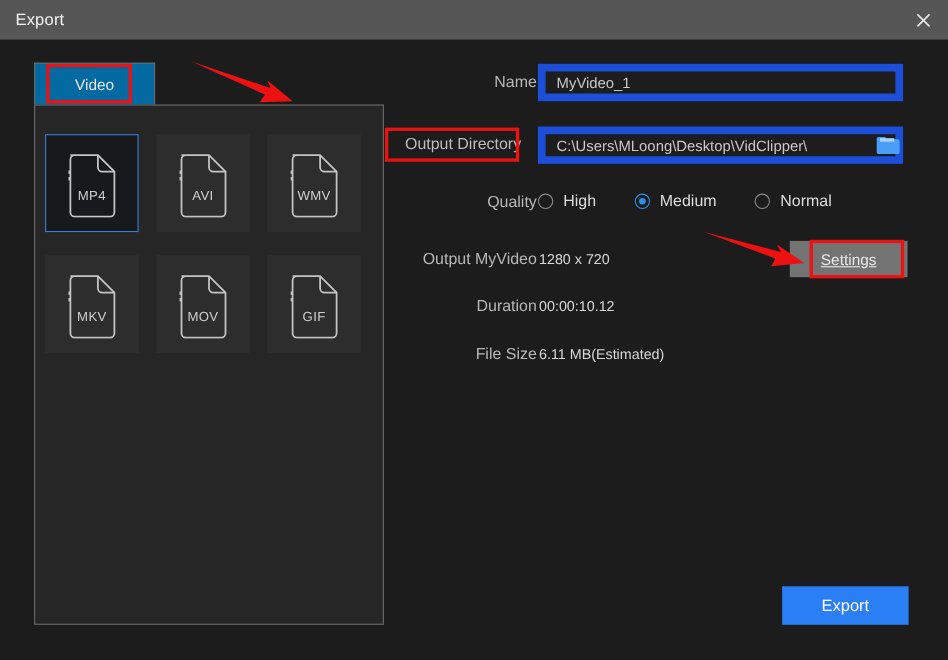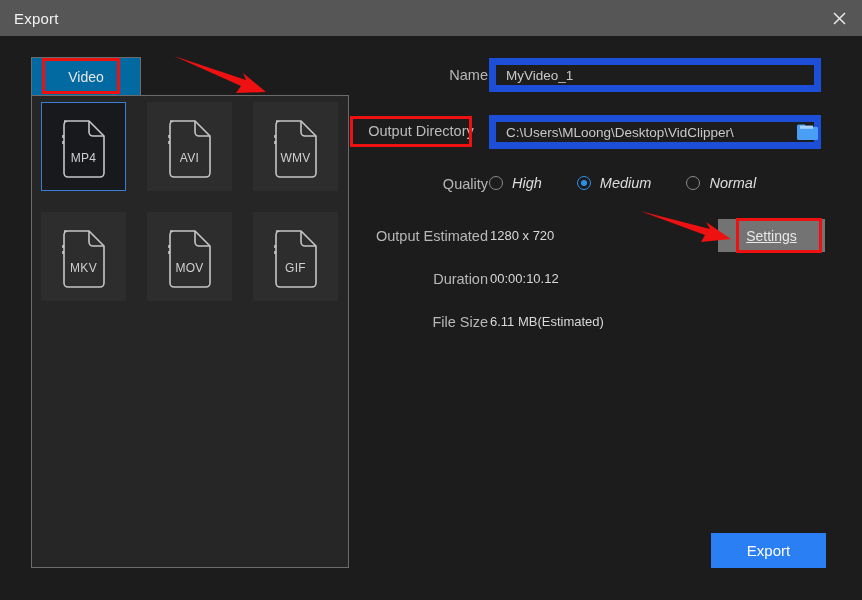--- a/index.html
+++ b/index.html
@@ -54,26 +54,26 @@
   }
 
   .tabpanel {
     position: absolute; left: 31px; top: 95px;
     width: 318px; height: 473px;
     background: #262626;
     border: 1px solid #6b6b6b;
   }
 
   .format-grid {
-    position: absolute; left: 9px; top: 6px;
+    position: absolute; left: 9px; top: 26px;
     width: 300px;
     display: grid;
     grid-template-columns: repeat(3, 85px);
     grid-template-rows: repeat(2, 89px);
-    gap: 21px 21px;
+    gap: 21px 16px;
   }
   .format-tile {
     width: 85px; height: 89px;
     background: #2d2d2d;
     border: 1px solid transparent;
     display: flex; align-items: center; justify-content: center;
     cursor: pointer;
     position: relative;
   }
   .format-tile.selected {
@@ -137,21 +137,21 @@
     position: relative;
     flex: 0 0 auto;
   }
   .radio-opt.checked .radio-dot { border-color: #2f8fe8; }
   .radio-opt.checked .radio-dot::after {
     content: ""; position: absolute;
     left: 50%; top: 50%; transform: translate(-50%, -50%);
     width: 6px; height: 6px; border-radius: 50%;
     background: #2f8fe8;
   }
-  .radio-text { margin-left: 9px; color: #dedede; font-size: 14.5px; font-style: italic; }
+  .radio-text { margin-left: 9px; color: #dedede; font-size: 14.5px; }
 
   .out-label { position: absolute; left: 0px; top: 228px; width: 128px; }
   .out-value { position: absolute; left: 130px; top: 228px; }
   .dur-label { position: absolute; left: 0px; top: 271px; width: 128px; }
   .dur-value { position: absolute; left: 130px; top: 271px; }
   .size-label{ position: absolute; left: 0px; top: 314px; width: 128px; }
   .size-value{ position: absolute; left: 130px; top: 314px; }
 
   .settings-btn {
     position: absolute; left: 358px; top: 219px;
@@ -293,21 +293,21 @@
       <div class="radio-opt checked">
         <span class="radio-dot"></span>
         <span class="radio-text">Medium</span>
       </div>
       <div class="radio-opt">
         <span class="radio-dot"></span>
         <span class="radio-text">Normal</span>
       </div>
     </div>
 
-    <div class="lbl out-label">Output Estimated</div>
+    <div class="lbl out-label">Output MyVideo</div>
     <div class="val out-value">1280 x 720</div>
     <button class="settings-btn">Settings</button>
 
     <div class="lbl dur-label">Duration</div>
     <div class="val dur-value">00:00:10.12</div>
 
     <div class="lbl size-label">File Size</div>
     <div class="val size-value">6.11 MB(Estimated)</div>
 
     <button class="export-btn">Export</button>

